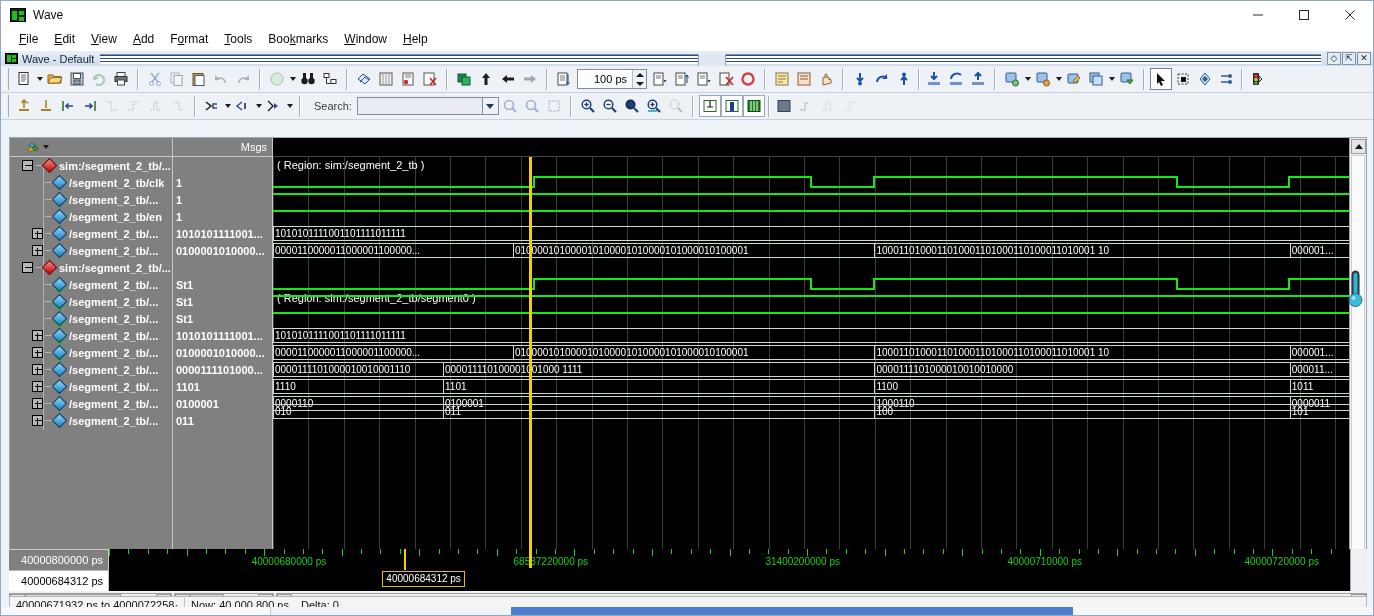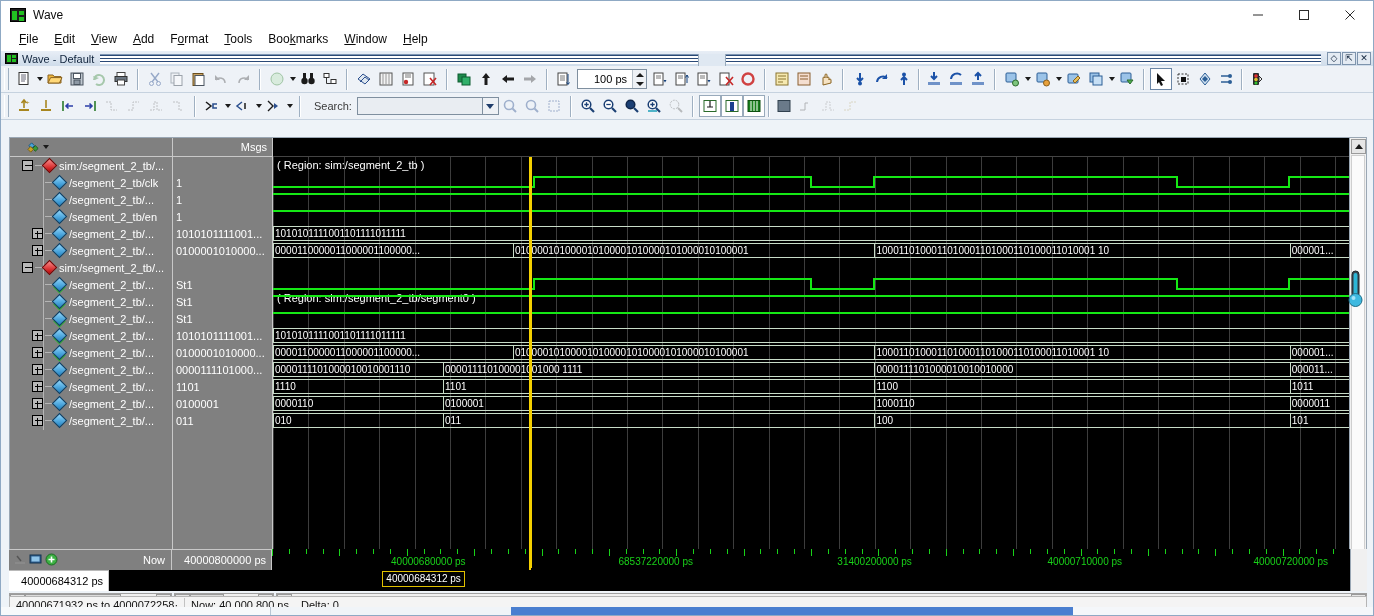--- a/index.html
+++ b/index.html
@@ -200,21 +200,21 @@
     display: flex; align-items: center; font-size: 11px;
     border-bottom: 1px solid #c8c8c8;
     position: relative;
   }
   .colhdr.right { justify-content: flex-end; padding-right: 5px; }
   .wavehdr { height: 19px; background: #000; border-bottom: 1px solid #444; }
 
   .rowlist { position: absolute; top: 19px; left: 0; right: 0; bottom: 0; }
   .row {
     height: 17px; display: flex; align-items: center;
-    font-size: 11px; color: #ffffff; white-space: nowrap;
+    font-size: 11px; color: #ffffff; white-space: nowrap; font-weight: bold;
   }
   .tree-indent { width: 10px; flex: none; }
   .expander {
     width: 11px; height: 11px; flex: none; margin-right: 2px;
     background: #b8b8b8; border: 1px solid #000000;
     position: relative;
   }
   .expander::before {
     content: ""; position: absolute; left: 2px; top: 4px;
     width: 7px; height: 1px; background: #000;
@@ -1265,21 +1265,21 @@
               <div class="busedge" style="left: 0%;"></div>
               <div class="bustext" style="left: calc(0% + 2px); max-width: calc(15.8% - 3px); overflow: hidden;">0000110</div>
               <div class="busedge" style="left: 15.8%;"></div>
               <div class="bustext" style="left: calc(15.8% + 2px); max-width: calc(40.1% - 3px); overflow: hidden;">0100001</div>
               <div class="busedge" style="left: 55.9%;"></div>
               <div class="bustext" style="left: calc(55.9% + 2px); max-width: calc(38.6% - 3px); overflow: hidden;">1000110</div>
               <div class="busedge" style="left: 94.5%;"></div>
               <div class="bustext" style="left: calc(94.5% + 2px); max-width: calc(5.5% - 3px); overflow: hidden;">0000011</div>
             </div>
           </div>
-          <div class="wrow" style="top: 255px;">
+          <div class="wrow" style="top: 246px;">
             <div class="buslane">
               <div class="busline t"></div>
               <div class="busline b"></div>
               <div class="busedge" style="left: 0%;"></div>
               <div class="bustext" style="left: calc(0% + 2px); max-width: calc(15.8% - 3px); overflow: hidden;">010</div>
               <div class="busedge" style="left: 15.8%;"></div>
               <div class="bustext" style="left: calc(15.8% + 2px); max-width: calc(40.1% - 3px); overflow: hidden;">011</div>
               <div class="busedge" style="left: 55.9%;"></div>
               <div class="bustext" style="left: calc(55.9% + 2px); max-width: calc(38.6% - 3px); overflow: hidden;">100</div>
               <div class="busedge" style="left: 94.5%;"></div>
@@ -1305,37 +1305,20 @@
     <svg width="18" height="42" viewBox="0 0 18 42">
       <rect x="5" y="2" width="7" height="26" rx="3.5" fill="#3b4a55" stroke="#1d262c"></rect>
       <rect x="6.6" y="4" width="3.8" height="24" rx="1.9" fill="#2bb6d6"></rect>
       <circle cx="8.5" cy="31" r="6.5" fill="#3fb9e0" stroke="#1d6c86"></circle>
       <circle cx="6.5" cy="29" r="2" fill="#bfeefc" opacity=".8"></circle>
     </svg>
   </div>
 
   <div class="botwrap">
     <div class="botrow">
-      <div class="nowcell">
-        <span class="lefticons">
-          <svg width="14" height="13" viewBox="0 0 14 13">
-              <path d="M2 10h10" stroke="#8a8a8a" stroke-width="2"></path>
-              <path d="M4 3l4 5" stroke="#555" stroke-width="1.5"></path>
-            </svg>
-          <svg width="14" height="13" viewBox="0 0 14 13">
-              <rect x="1" y="2" width="11" height="8" fill="#2f5f8f" stroke="#12334f"></rect>
-              <rect x="2.5" y="3.5" width="8" height="5" fill="#8fc4e8"></rect>
-            </svg>
-          <svg width="13" height="13" viewBox="0 0 13 13">
-              <circle cx="6.5" cy="6.5" r="5.5" fill="#3cb043" stroke="#1c6b22"></circle>
-              <path d="M6.5 3.5v6M3.5 6.5h6" stroke="#fff" stroke-width="1.6"></path>
-            </svg>
-        </span>
-        <span>Now</span>
-      </div>
       <div class="nowval">40000800000 ps</div>
       <div class="ruler">
         <div class="tickrow" id="tickRow">
             <div class="tick maj" style="left: 0%;"></div>
             <div class="tick" style="left: 1.5625%;"></div>
             <div class="tick" style="left: 3.125%;"></div>
             <div class="tick" style="left: 4.6875%;"></div>
             <div class="tick maj" style="left: 6.25%;"></div>
             <div class="tick" style="left: 7.8125%;"></div>
             <div class="tick" style="left: 9.375%;"></div>

